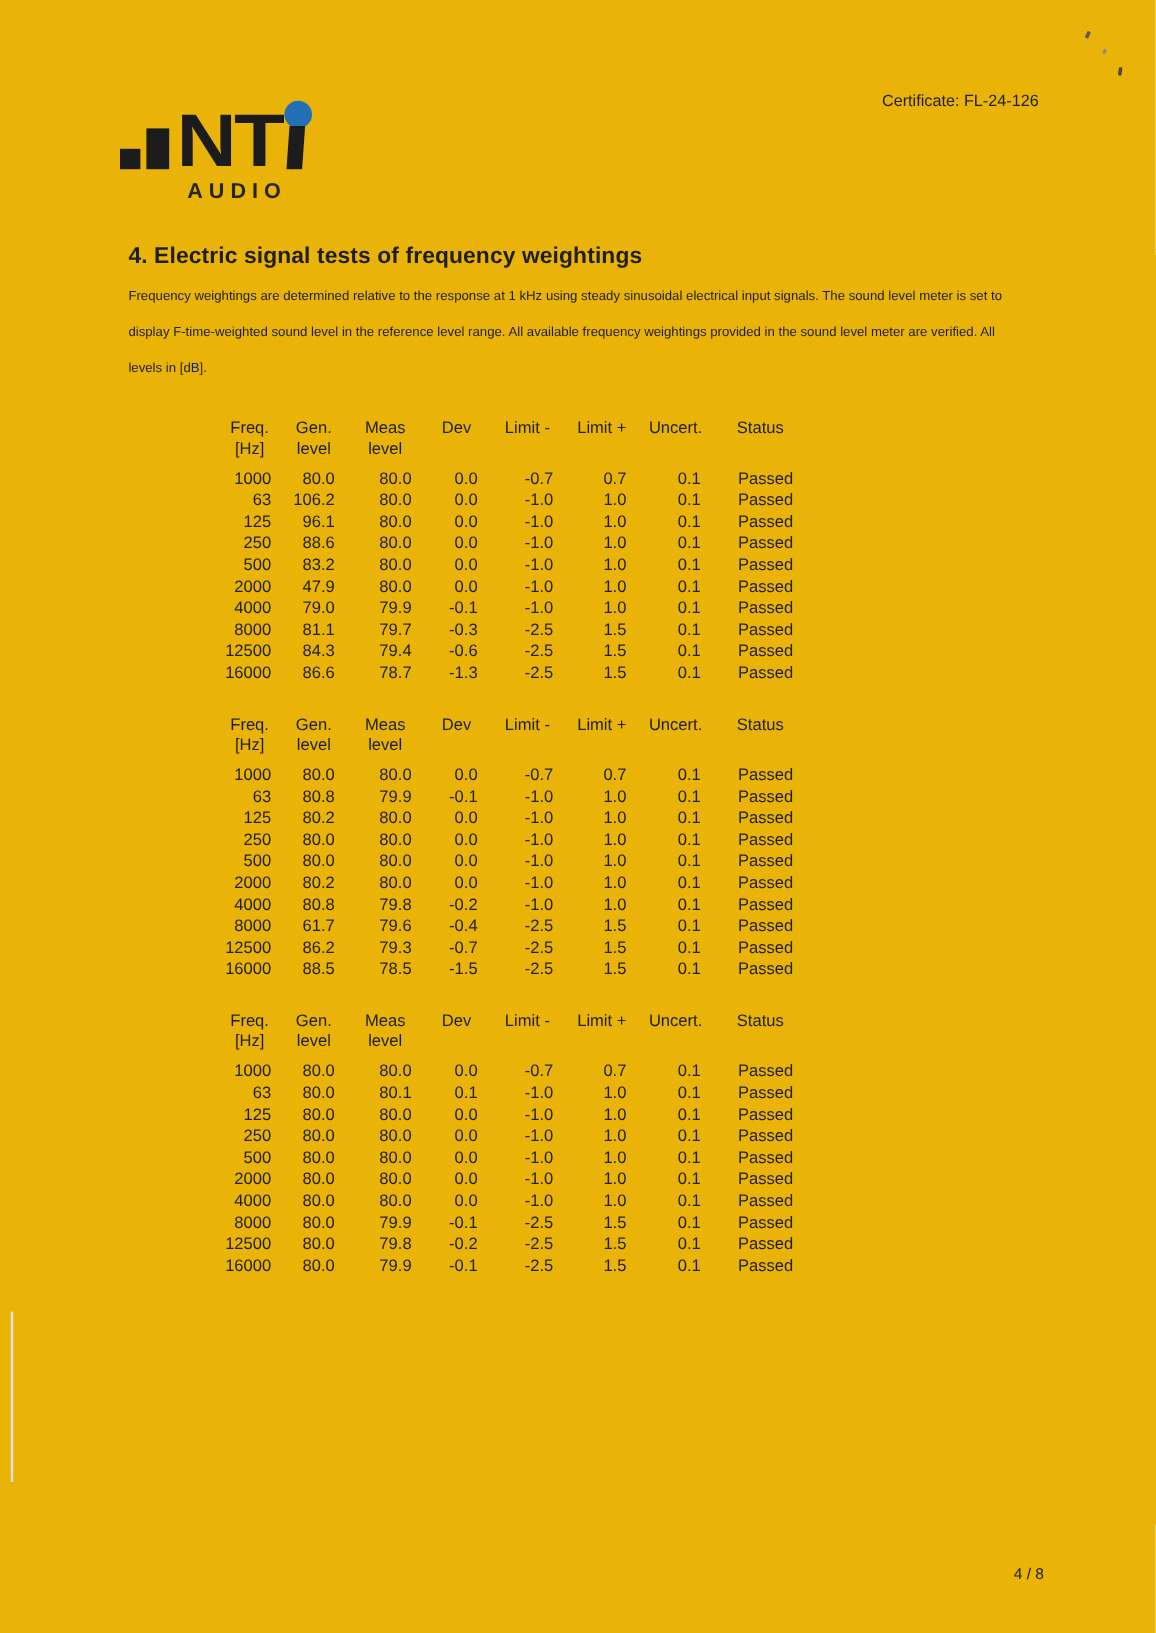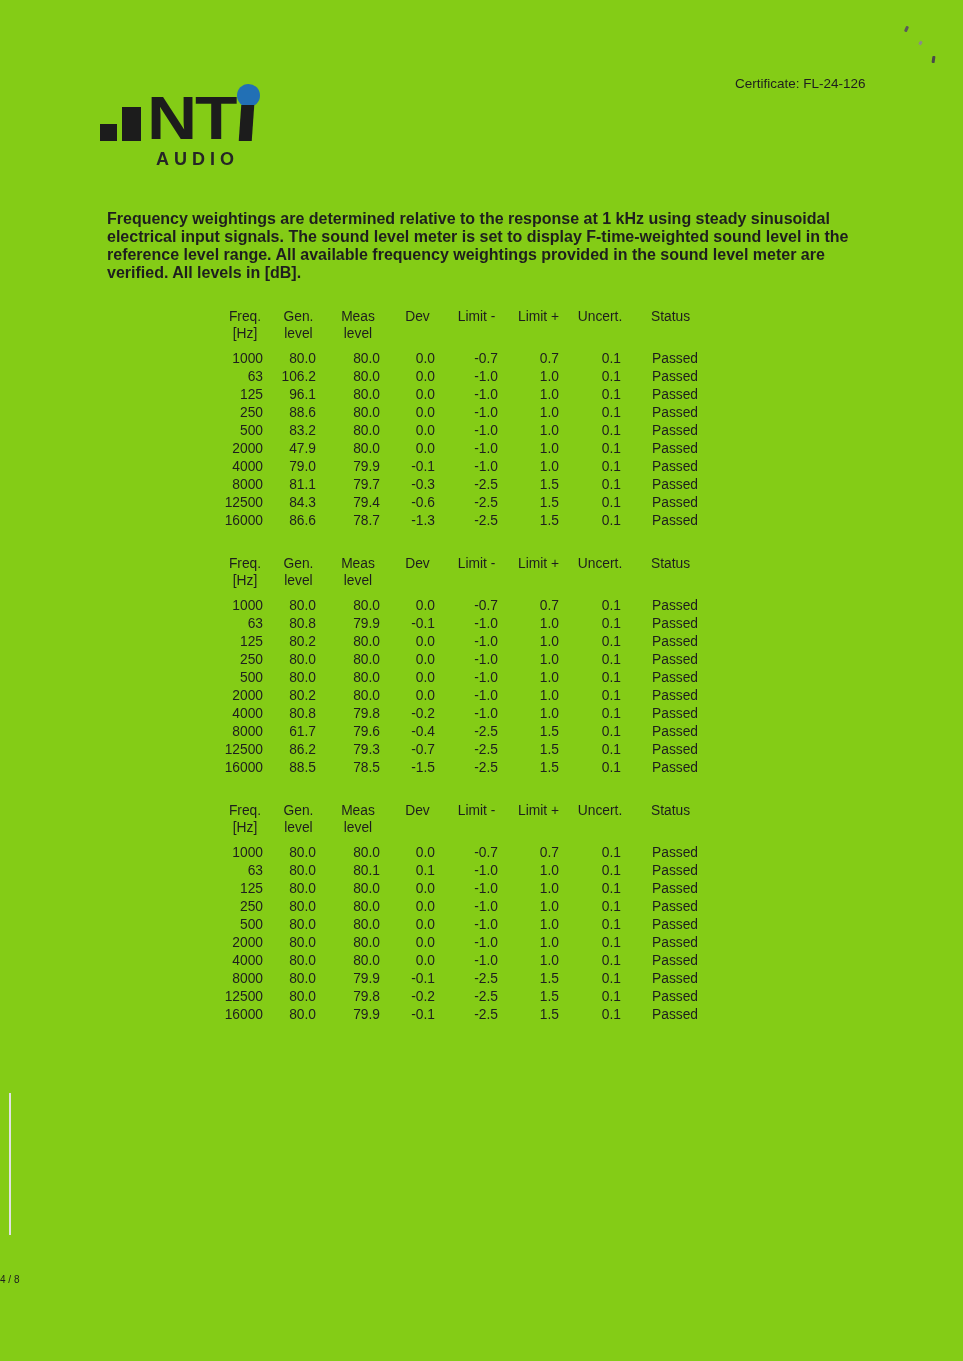--- a/index.html
+++ b/index.html
@@ -4,21 +4,21 @@
 <style>
   * { margin: 0; padding: 0; box-sizing: border-box; }
   html, body { width: 963px; height: 1361px; }
   body {
     font-family: "Liberation Sans", "DejaVu Sans", sans-serif;
     color: #1e1e1e;
     background: #fdfdfd;
     position: relative;
     overflow: hidden;
   }
-  .page { position: absolute; inset: 0; background: #84cc16; }
+  .page { position: absolute; inset: 0; background: #eab308; }
 
   
   .speck { position: absolute; background: #555; border-radius: 1px; }
   .speck.s1 { left: 905px; top: 26px; width: 3px; height: 6px; transform: rotate(24deg); background: #5a5a5a; }
   .speck.s2 { left: 919px; top: 41px; width: 3px; height: 4px; transform: rotate(30deg); background: #8a8a8a; }
   .speck.s3 { left: 932px; top: 56px; width: 3px; height: 7px; transform: rotate(8deg); background: #4a4a4a; }
   .edge-line { position: absolute; left: 9px; top: 1093px; width: 2px; height: 142px; background: #e2e2e2; }
 
   
   .logo { position: absolute; left: 100px; top: 82px; width: 196px; }
@@ -38,28 +38,28 @@
     margin-top: 7px; text-align: center; padding-right: 1px;
     font-size: 18px; font-weight: bold; letter-spacing: 5px; color: #262626;
   }
 
   
   .certificate { position: absolute; left: 735px; top: 76px; font-size: 13.5px; text-align: right; }
 
   
   .content { position: absolute; left: 107px; top: 203px; width: 756px; }
   .doc-title { font-size: 19px; font-weight: bold; letter-spacing: 0.1px; }
-  .doc-intro { margin-top: 7px; width: 748px; font-size: 16px; line-height: 18px; font-weight: bold; }
+  .doc-intro { margin-top: 7px; width: 748px; font-size: 11px; line-height: 30px; }
 
   .weight-section.first { margin-top: 26px; }
   .weight-section + .weight-section { margin-top: 20px; }
   .weight-heading { font-size: 15.5px; font-weight: bold; }
 
   table.data-table {
-    margin-left: 112px; margin-top: 25px;
+    margin-left: 75px; margin-top: 25px;
     border-collapse: collapse;
     font-size: 13.8px;
   }
   .data-table th {
     font-weight: normal; text-align: center; vertical-align: top;
     line-height: 17px; padding: 0 0 8px 0;
   }
   .data-table td { height: 18px; line-height: 18px; padding: 0 10px 0 0; text-align: right; }
   .data-table th:nth-child(1), .data-table td:nth-child(1) { width: 52px; }
   .data-table th:nth-child(2), .data-table td:nth-child(2) { width: 55px; }
@@ -67,21 +67,21 @@
   .data-table th:nth-child(4), .data-table td:nth-child(4) { width: 55px; }
   .data-table th:nth-child(5), .data-table td:nth-child(5) { width: 63px; }
   .data-table th:nth-child(6), .data-table td:nth-child(6) { width: 61px; }
   .data-table th:nth-child(7), .data-table td:nth-child(7) { width: 62px; }
   .data-table th:nth-child(8), .data-table td:nth-child(8) { width: 86px; }
   .data-table td:nth-child(1) { padding-right: 8px; }
   .data-table th:nth-child(8) { text-align: left; padding-left: 20px; }
   .data-table td:nth-child(8) { text-align: left; padding-left: 21px; padding-right: 0; }
 
   
-  .footer { position: absolute; left: 0; top: 1274px; width: 870px; font-size: 10px; }
+  .footer { position: absolute; left: 0; top: 1304px; width: 870px; text-align: right; font-size: 13px; }
 </style>
 </head>
 <body>
 
 <div class="page">
 
   <span class="speck s1"></span>
   <span class="speck s2"></span>
   <span class="speck s3"></span>
   <span class="edge-line"></span>
@@ -95,20 +95,21 @@
         <span class="i-dot" style="background: rgb(34, 112, 181);"></span>
         <span class="i-stem"></span>
       </span>
     </div>
     <div class="logo-audio">AUDIO</div>
   </div>
 
   <div class="certificate">Certificate: FL-24-126</div>
 
   <div class="content">
+    <div class="doc-title">4. Electric signal tests of frequency weightings</div>
     <p class="doc-intro">Frequency weightings are determined relative to the response at 1 kHz using steady sinusoidal electrical input signals. The sound level meter is set to display F-time-weighted sound level in the reference level range. All available frequency weightings provided in the sound level meter are verified. All levels in [dB].</p>
 
     <div class="weight-section first">
       <table class="data-table">
         <thead>
             <tr>
               <th>
                 <div>Freq.</div>
                 <div>[Hz]</div>
               </th>

